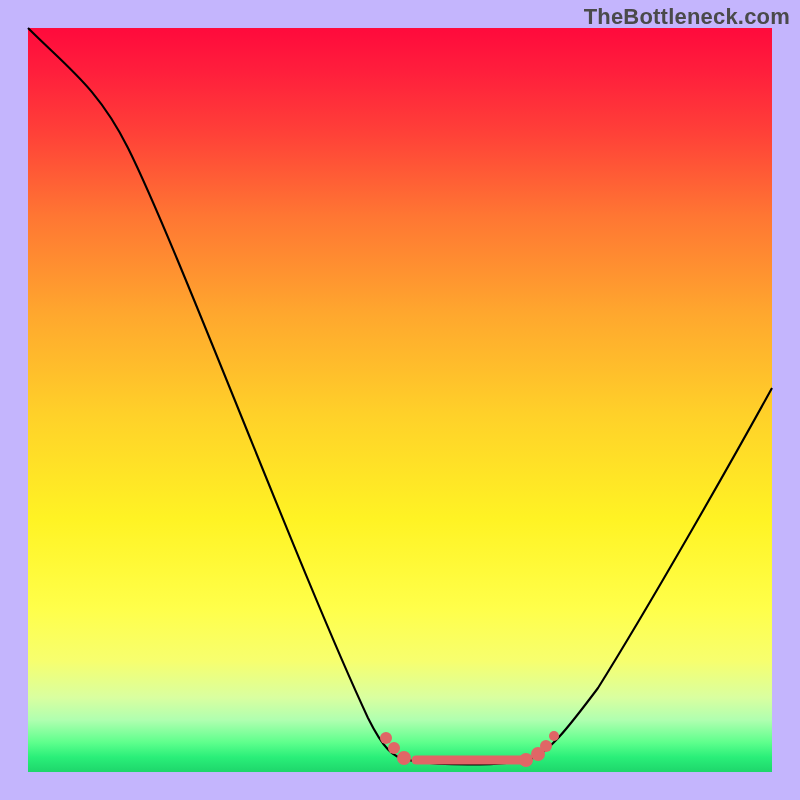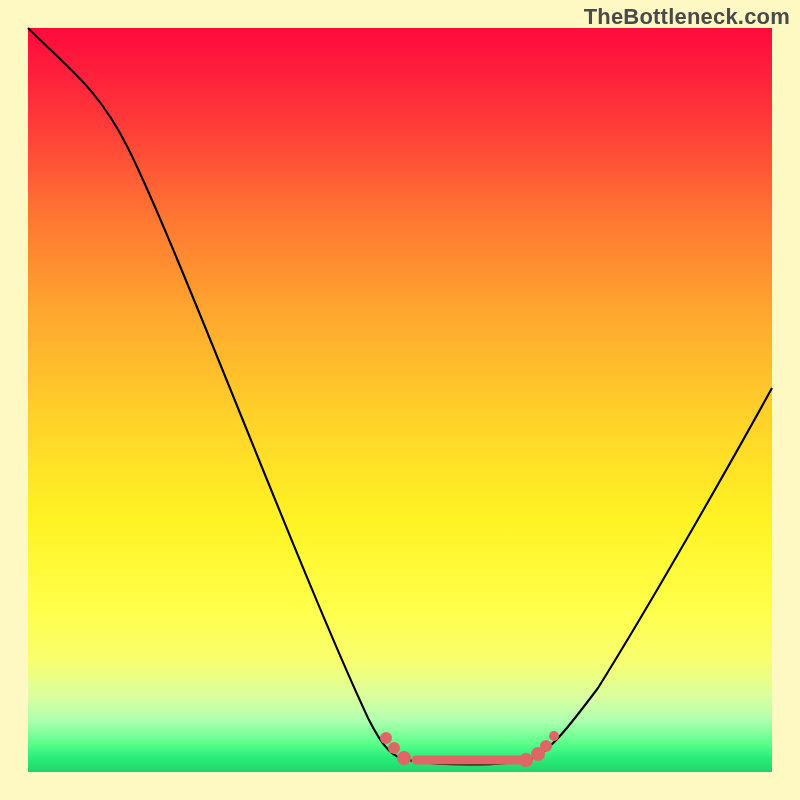--- a/index.html
+++ b/index.html
@@ -10,21 +10,21 @@
     background: #000;
     overflow: hidden;
     font-family: Arial, Helvetica, sans-serif;
   }
   .frame {
     position: absolute;
     top: 0;
     left: 0;
     width: 800px;
     height: 800px;
-    background: #fef9c3;
+    background: #c4b5fd;
   }
   .plot {
     position: absolute;
     top: 28px;
     left: 28px;
     width: 744px;
     height: 744px;
     
     background: linear-gradient(
       to bottom,

